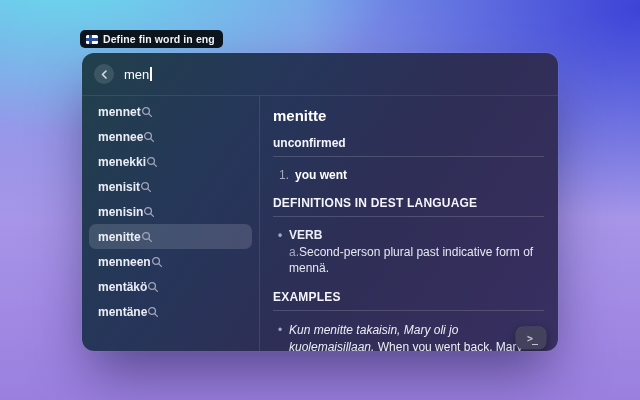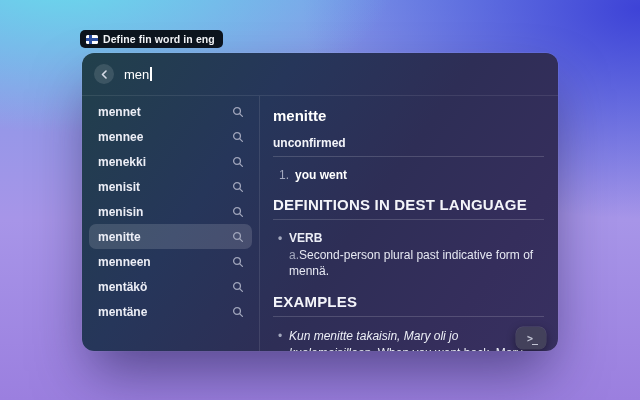--- a/index.html
+++ b/index.html
@@ -46,39 +46,39 @@
   .back-btn svg { display:block; }
   .search-text { margin-left:10px; color:#ffffff; font-size:13px; font-weight:500; display:flex; align-items:center; }
   .caret { display:inline-block; width:1.5px; height:14px; background:#ffffff; margin-left:1px; }
 
   .content { display:flex; height:263px; }
 
   
   .list { width:177px; padding-top:3px; box-sizing:border-box; flex:none; }
   .row {
     height:25px; margin:0 7px; border-radius:7px; padding:0 8px 0 9px;
-    display:flex; align-items:center; justify-content:space-between; cursor:pointer;
+    display:flex; align-items:center; cursor:pointer;
   }
   .row.selected { background:rgba(255,255,255,0.14); }
   .row .label { color:#eceef6; font-size:12px; font-weight:600; }
   .row .mag { color:#9fa4ba; display:flex; }
 
   
   .detail {
     flex:1; border-left:1px solid rgba(255,255,255,0.10);
     padding:9px 14px 0 13px; overflow:hidden; position:relative;
     color:#eceef6; font-size:12px;
   }
   .d-title { font-size:15px; font-weight:700; color:#ffffff; margin:2px 0 12px; }
   .d-status { font-size:12px; font-weight:700; color:#f4f5fa; margin:0 0 6px; }
   .divider { border:none; border-top:1px solid rgba(255,255,255,0.16); margin:0 0 11px; }
   .translation { margin:0 0 14px; padding-left:6px; }
   .t-num { color:#a2a7bd; margin-right:6px; }
   .t-text { font-weight:700; color:#ffffff; }
-  .section-h { font-size:15px; font-weight:700; color:#f4f5fa; letter-spacing:0.2px; margin:0 0 6px; }
+  .section-h { font-size:12px; font-weight:700; color:#f4f5fa; letter-spacing:0.2px; margin:0 0 6px; }
   .pos-line { padding-left:16px; position:relative; font-weight:600; margin:0 0 2px; }
   .pos-line::before, .ex::before { content:"•"; position:absolute; left:5px; color:#a2a7bd; }
   .sense { padding-left:16px; margin:0 0 14px; color:#e6e8f2; line-height:1.35; }
   .s-letter { color:#a2a7bd; }
   .ex { position:relative; padding-left:16px; margin:0 0 7px; line-height:1.38; }
   .ex .fi { font-style:italic; }
 
   
   .action-btn {
     position:absolute; right:12px; bottom:2px; height:22px;

